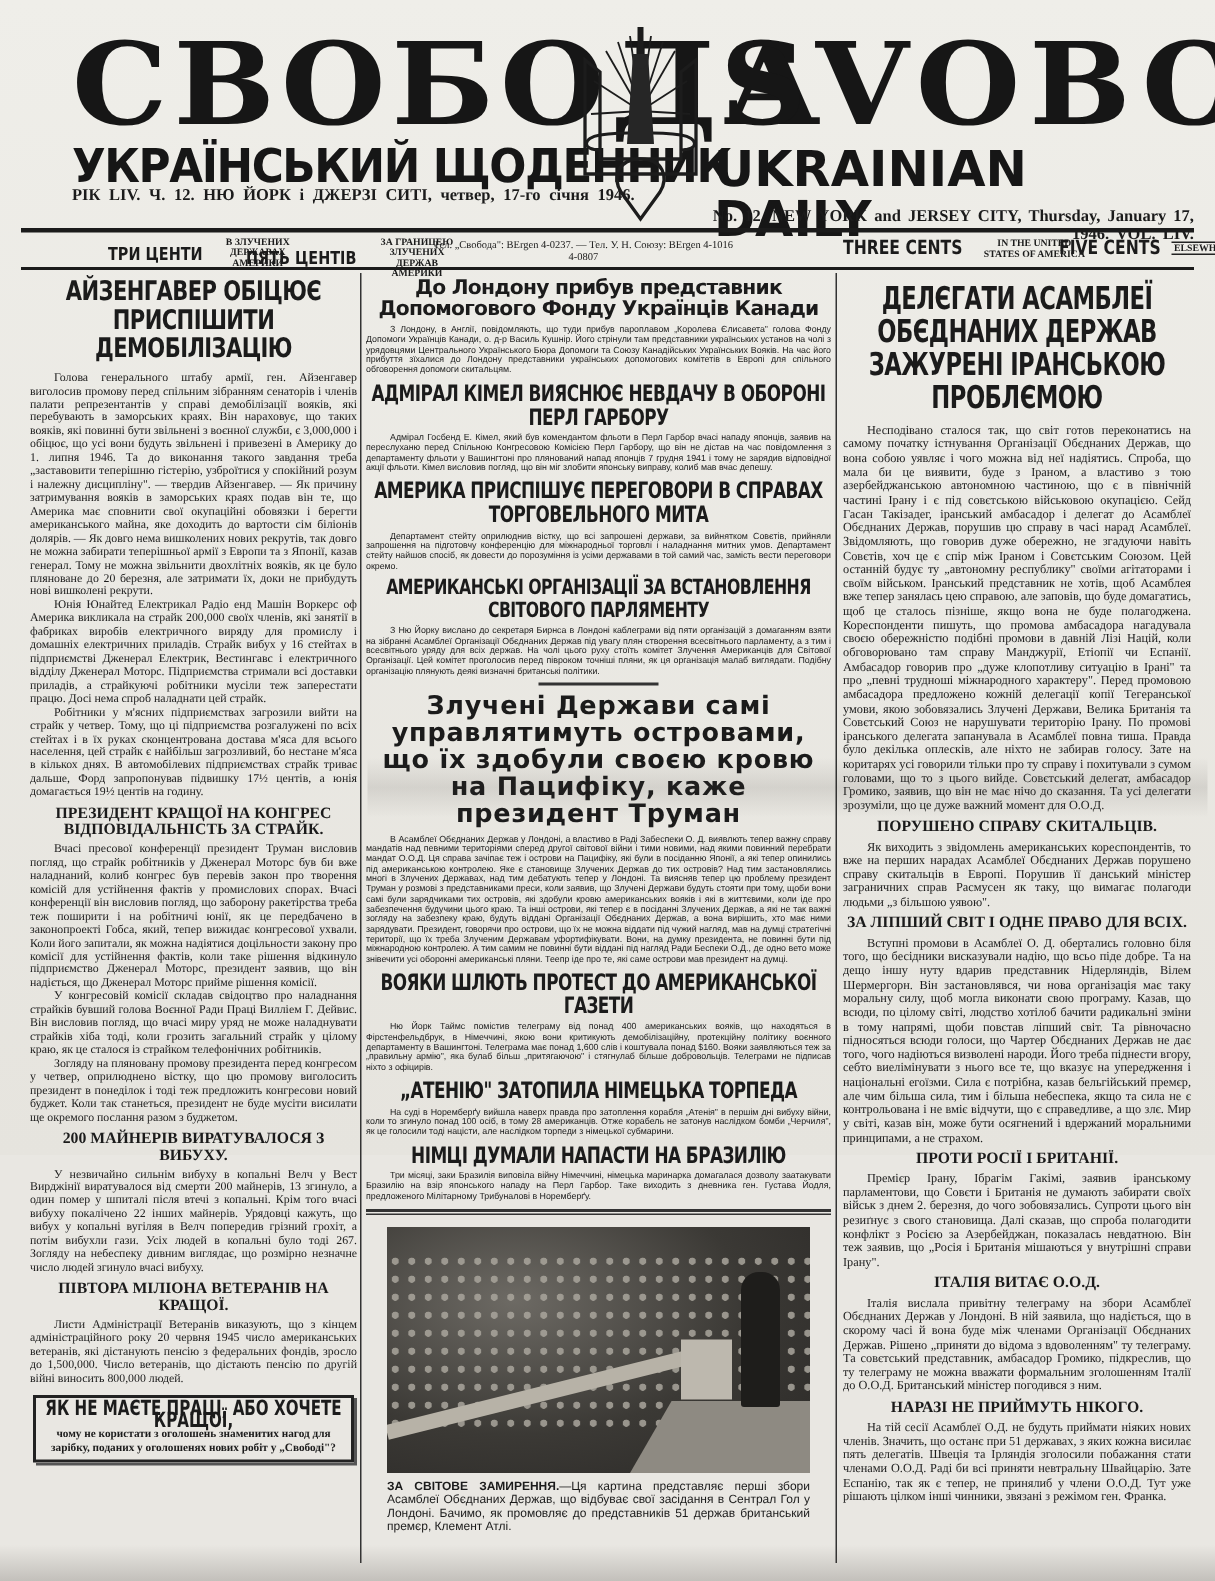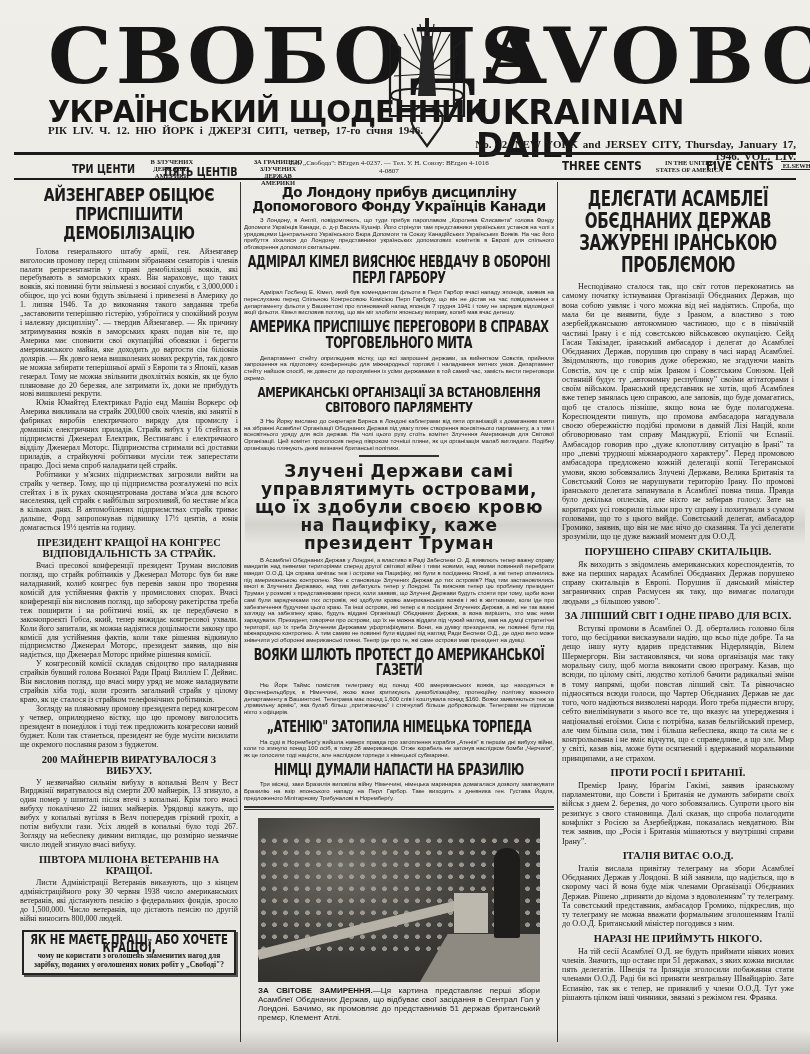--- a/index.html
+++ b/index.html
@@ -192,30 +192,30 @@
 
     <div class="hl-sub">ПРЕЗИДЕНТ КРАЩОЇ НА КОНГРЕС ВІДПОВІДАЛЬНІСТЬ ЗА СТРАЙК.</div>
     <p class="p">Вчасі пресової конференції президент Труман висловив погляд, що страйк робітників у Дженерал Моторс був би вже наладнаний, колиб конгрес був перевів закон про творення комісій для устійнення фактів у промислових спорах. Вчасі конференції він висловив погляд, що заборону ракетірства треба теж поширити і на робітничі юнії, як це передбачено в законопроекті Гобса, який, тепер вижидає конгресової ухвали. Коли його запитали, як можна надіятися доцільности закону про комісії для устійнення фактів, коли таке рішення відкинуло підприємство Дженерал Моторс, президент заявив, що він надіється, що Дженерал Моторс прийме рішення комісії.</p>
     <p class="p">У конгресовій комісії складав свідоцтво про наладнання страйків бувший голова Воєнної Ради Праці Вилліем Г. Дейвис. Він висловив погляд, що вчасі миру уряд не може наладнувати страйків хіба тоді, коли грозить загальний страйк у цілому краю, як це сталося із страйком телефонічних робітників.</p>
     <p class="p">Зогляду на пляновану промову президента перед конгресом у четвер, оприлюднено вістку, що цю промову виголосить президент в понеділок і тоді теж предложить конгресови новий буджет. Коли так станеться, президент не буде мусіти висилати ще окремого послання разом з буджетом.</p>
 
     <div class="hl-sub">200 МАЙНЕРІВ ВИРАТУВАЛОСЯ З ВИБУХУ.</div>
     <p class="p">У незвичайно сильнім вибуху в копальні Велч у Вест Вирджінії виратувалося від смерти 200 майнерів, 13 згинуло, а один помер у шпиталі після втечі з копальні. Крім того вчасі вибуху покалічено 22 інших майнерів. Урядовці кажуть, що вибух у копальні вугіляя в Велч попередив грізний грохіт, а потім вибухли гази. Усіх людей в копальні було тоді 267. Зогляду на небеспеку дивним виглядає, що розмірно незначне число людей згинуло вчасі вибуху.</p>
 
     <div class="hl-sub">ПІВТОРА МІЛІОНА ВЕТЕРАНІВ НА КРАЩОЇ.</div>
-    <p class="p">Листи Адміністрації Ветеранів виказують, що з кінцем адміністраційного року 30 червня 1938 число американських ветеранів, які дістанують пенсію з федеральних фондів, зросло до 1,500,000. Число ветеранів, що дістають пенсію по другій війні виносить 800,000 людей.</p>
+    <p class="p">Листи Адміністрації Ветеранів виказують, що з кінцем адміністраційного року 20 червня 1945 число американських ветеранів, які дістанують пенсію з федеральних фондів, зросло до 1,500,000. Число ветеранів, що дістають пенсію по другій війні виносить 800,000 людей.</p>
 
     <div class="ad-box">
       <div class="ad-head">ЯК НЕ МАЄТЕ ПРАЦІ, АБО ХОЧЕТЕ КРАЩОЇ,</div>
       <div class="ad-sub">чому не користати з оголошень знаменитих нагод для зарібку, поданих у оголошенях нових робіт у „Свободі"?</div>
     </div>
   </div>
 
   <div class="col col-mid" style="font-size: 6.7px; line-height: 7.571px;">
-    <div class="hl-cond hl-mid-a">До Лондону прибув дисципліну Допомогового Фонду Українців Канади</div>
+    <div class="hl-cond hl-mid-a">До Лондону прибув представник Допомогового Фонду Українців Канади</div>
     <p class="p mid-text" style="font-size: 5.896px; line-height: 6.7px;">З Лондону, в Англії, повідомляють, що туди прибув пароплавом „Королева Єлисавета" голова Фонду Допомоги Українців Канади, о. д-р Василь Кушнір. Його стрінули там представники українських установ на чолі з урядовцями Центрального Українського Бюра Допомоги та Союзу Канадійських Українських Вояків. На час його прибуття зїхалися до Лондону представники українських допомогових комітетів в Европі для спільного обговорення допомоги скитальцям.</p>
 
     <div class="hl-cond hl-mid-b">АДМІРАЛ КІМЕЛ ВИЯСНЮЄ НЕВДАЧУ В ОБОРОНІ ПЕРЛ ГАРБОРУ</div>
     <p class="p mid-text" style="font-size: 5.896px; line-height: 6.7px;">Адмірал Госбенд Е. Кімел, який був комендантом фльоти в Перл Гарбор вчасі нападу японців, заявив на переслуханю перед Спільною Конгресовою Комісією Перл Гарбору, що він не дістав на час повідомлення з департаменту фльоти у Вашингтоні про плянований напад японців 7 грудня 1941 і тому не зарядив відповідної акції фльоти. Кімел висловив погляд, що він міг злобити японську виправу, колиб мав вчас депешу.</p>
 
     <div class="hl-cond hl-mid-b">АМЕРИКА ПРИСПІШУЄ ПЕРЕГОВОРИ В СПРАВАХ ТОРГОВЕЛЬНОГО МИТА</div>
     <p class="p mid-text" style="font-size: 5.896px; line-height: 6.7px;">Департамент стейту оприлюднив вістку, що всі запрошені держави, за вийнятком Совєтів, прийняли запрошення на підготовчу конференцію для міжнародньої торговлі і наладнання митних умов. Департамент стейту найшов спосіб, як довести до порозуміння із усіми державами в той самий час, замість вести переговори окремо.</p>
 
     <div class="hl-cond hl-mid-b" style="font-size:14px">АМЕРИКАНСЬКІ ОРГАНІЗАЦІЇ ЗА ВСТАНОВЛЕННЯ СВІТОВОГО ПАРЛЯМЕНТУ</div>
     <p class="p mid-text" style="font-size: 5.896px; line-height: 6.7px;">З Ню Йорку вислано до секретаря Бирнса в Лондоні каблеграми від пяти організацій з домаганням взяти на зібранні Асамблеї Організації Обєднаних Держав під увагу плян створення всесвітнього парламенту, а з тим і всесвітнього уряду для всіх держав. На чолі цього руху стоїть комітет Злучення Американців для Світової Організації. Цей комітет проголосив перед півроком точніші пляни, як ця організація малаб виглядати. Подібну організацію плянують деякі визначні британські політики.</p>

